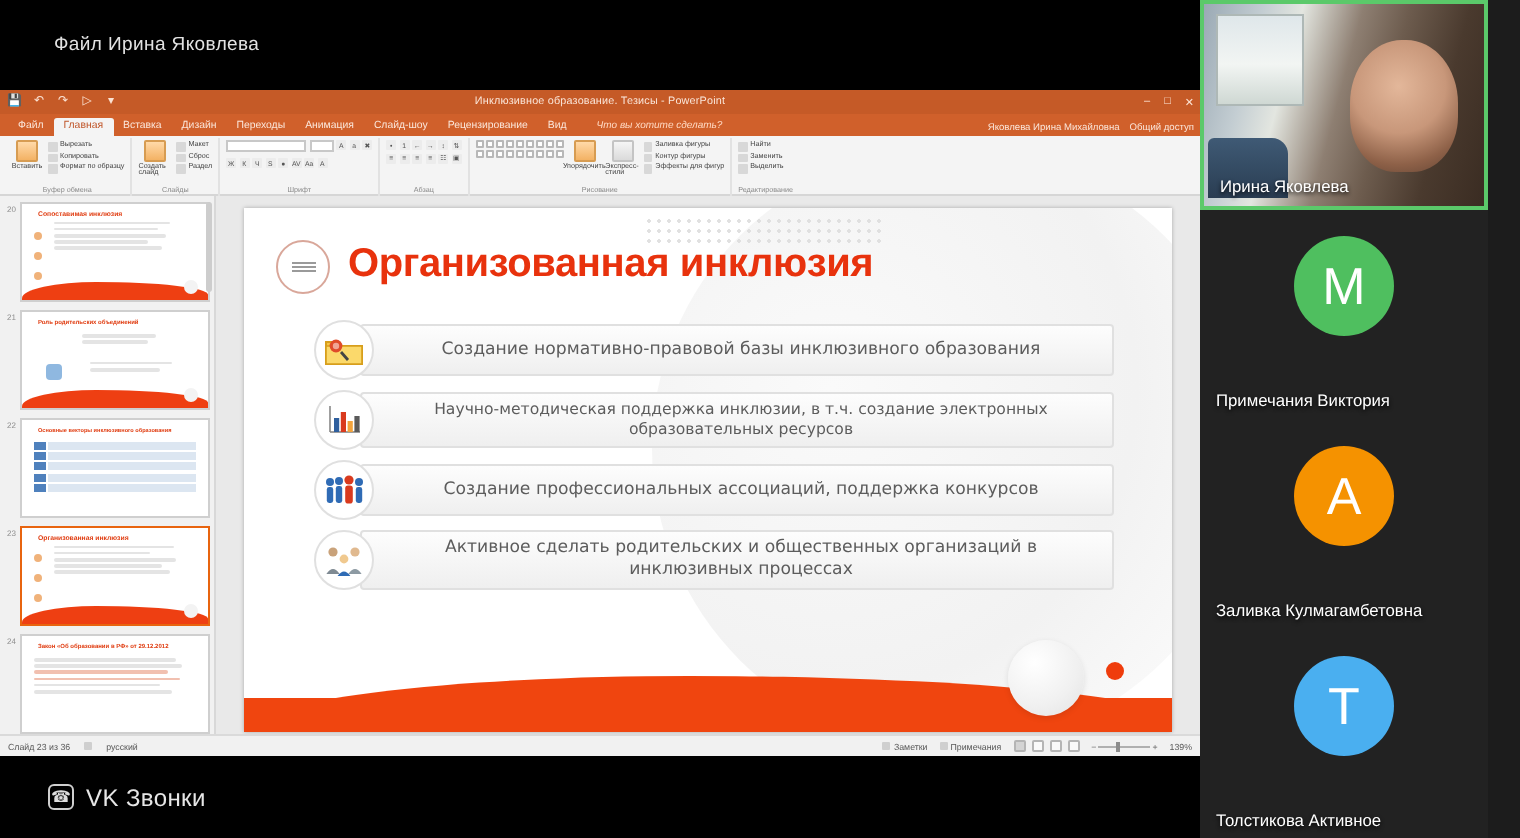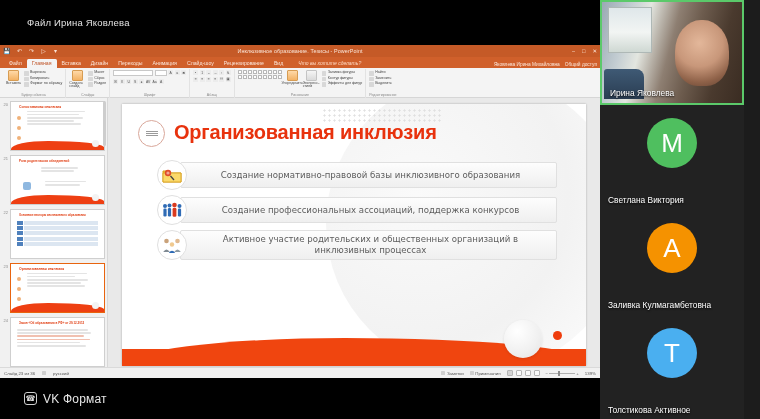--- a/index.html
+++ b/index.html
@@ -583,20 +583,35 @@
                   <circle cx="6" cy="6" r="3.2" fill="#e04b2a"></circle>
                   <circle cx="6" cy="6" r="1.6" fill="#fff" opacity="0.5"></circle>
                   <line x1="8.5" y1="9" x2="12" y2="13" stroke="#444" stroke-width="1.4"></line>
                 </svg>
               </span>
               <span class="b-box">
                 <span class="b-text">Создание нормативно-правовой базы инклюзивного образования</span>
               </span>
             </div>
 
+            <div class="bullet">
+              <span class="b-ico">
+                <svg width="20" height="17" viewBox="0 0 20 17">
+                  <line x1="3" y1="1" x2="3" y2="14" stroke="#888" stroke-width="0.8"></line>
+                  <line x1="3" y1="14" x2="18" y2="14" stroke="#888" stroke-width="0.8"></line>
+                  <rect x="5" y="7" width="2.6" height="7" fill="#2f5f9e"></rect>
+                  <rect x="8.4" y="4" width="2.6" height="10" fill="#d93a1e"></rect>
+                  <rect x="11.8" y="8.5" width="2.6" height="5.5" fill="#f2a33c"></rect>
+                  <rect x="15.2" y="6" width="2.6" height="8" fill="#5a5a5a"></rect>
+                </svg>
+              </span>
+              <span class="b-box">
+                <span class="b-text sm">Научно-методическая поддержка инклюзии, в т.ч. создание электронных образовательных ресурсов</span>
+              </span>
+            </div>
 
             <div class="bullet">
               <span class="b-ico">
                 <svg width="21" height="17" viewBox="0 0 21 17">
                   <g fill="#2f6bb5">
                       <circle cx="3" cy="4" r="2"></circle>
                       <rect x="1.4" y="6.5" width="3.2" height="8" rx="1.2"></rect>
                     </g>
                   <g fill="#2f6bb5">
                       <circle cx="7.5" cy="3.5" r="2"></circle>
@@ -628,21 +643,21 @@
                       <circle cx="15.5" cy="4" r="2.3" fill="#e0b98f"></circle>
                       <path d="M12.2 15 q3.3-5 6.6 0z" fill="#8d9aa3"></path>
                     </g>
                   <g>
                       <circle cx="10" cy="7.5" r="2.2" fill="#f0c98f"></circle>
                       <path d="M6.8 16 q3.2-4.6 6.4 0z" fill="#2f6bb5"></path>
                     </g>
                 </svg>
               </span>
               <span class="b-box">
-                <span class="b-text">Активное участие  родительских и общественных организаций в инклюзивных процессах</span>
+                <span class="b-text">Активное сделать  родительских и общественных организаций в инклюзивных процессах</span>
               </span>
             </div>
           </div>
 
           <div class="slide-wave"></div>
           <div class="slide-wave2"></div>
           <div class="slide-smallcirc"></div>
           <div class="slide-bigcirc"></div>
         </div>
       </div>
@@ -677,37 +692,37 @@
           <span class="zs-sign">+</span>
         </span>
         <span>139%</span>
       </div>
     </div>
   </div>
 
   <div class="vk-footer">
     <div class="vk-brand">
       <span class="vk-icon">☎</span>
-      <span class="vk-label">VK Формат</span>
+      <span class="vk-label">VK Звонки</span>
     </div>
   </div>
 
   <div class="rail">
 
     <div class="tile speaking">
       <div class="cam1">
         <span class="win"></span>
         <span class="chair"></span>
       </div>
       <span class="tile-name">Ирина Яковлева</span>
     </div>
 
     <div class="tile">
       <span class="avatar" style="background:#4fbf5f;">М</span>
-      <span class="tile-name">Светлана Виктория</span>
+      <span class="tile-name">Примечания Виктория</span>
     </div>
 
     <div class="tile">
       <span class="avatar" style="background:#f59200;">А</span>
       <span class="tile-name">Заливка Кулмагамбетовна</span>
     </div>
 
     <div class="tile">
       <span class="avatar" style="background:#4aaff0;">Т</span>
       <span class="tile-name">Толстикова Активное</span>

